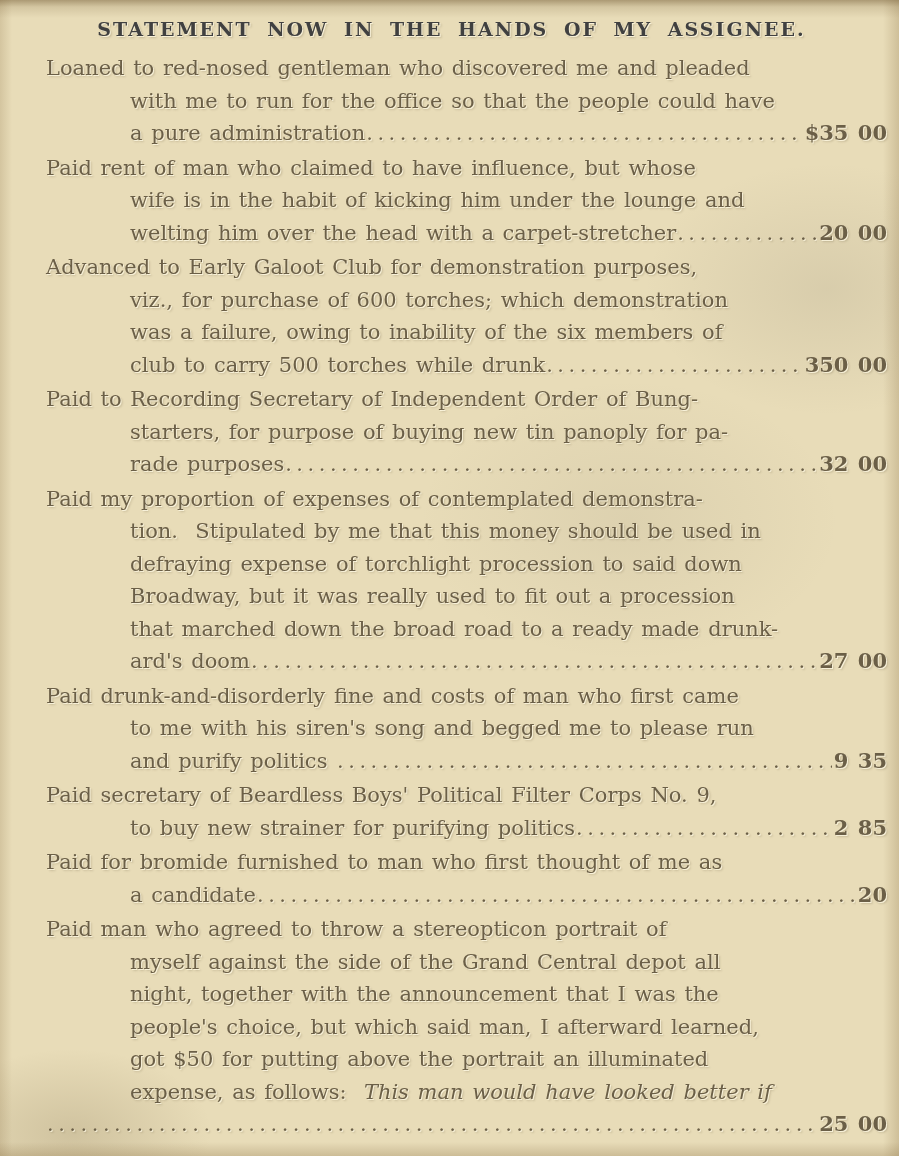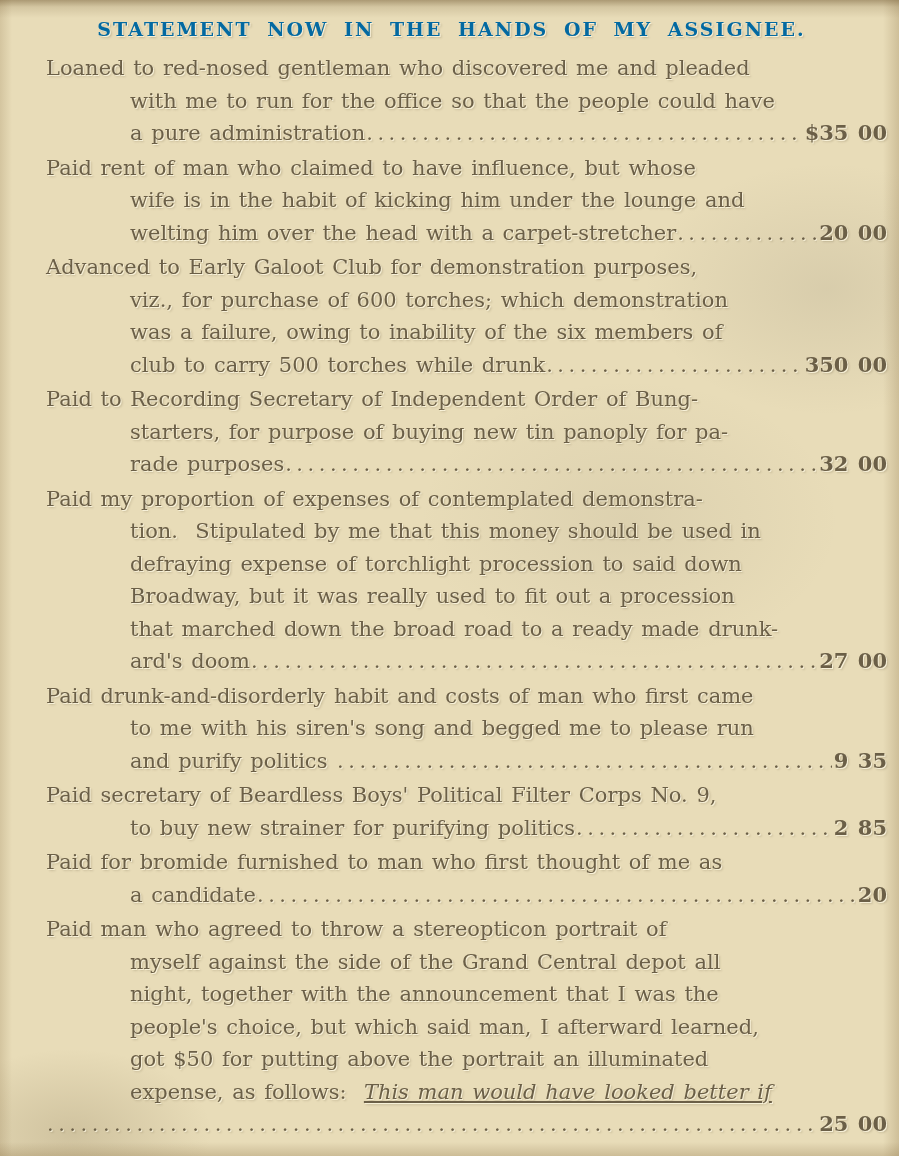--- a/index.html
+++ b/index.html
@@ -21,37 +21,37 @@
     box-sizing:border-box;
     width:899px;height:1156px;
     padding:14px 12px 0 46px;
   }
   .header{
     text-align:center;
     font-size:19px;
     font-weight:bold;
     letter-spacing:2px;
     word-spacing:7px;
-    color:#0369a1;
+    color:#404040;
     margin:4px 30px 12px 0;
     text-shadow:1px 1px 0 rgba(253,247,224,0.85), 2px 2px 2px rgba(95,82,55,0.25);
   }
   .entry{margin-bottom:2px;}
   .line{
     display:flex;
     align-items:baseline;
     font-size:21px;
     line-height:32.5px;
     white-space:pre;
     word-spacing:2px;
     text-shadow:1px 1px 0 rgba(253,247,224,0.85), 2px 2px 2px rgba(95,82,55,0.22);
   }
   .cont{padding-left:84px;}
   .roman{white-space:pre;}
-  .ital{white-space:pre;font-style:italic;text-decoration:underline;}
+  .ital{white-space:pre;font-style:italic;}
   .dots{
     flex:1;
     overflow:hidden;
     white-space:nowrap;
     letter-spacing:4.5px;
     margin:0 2px 0 1px;
     min-width:14px;
   }
   .amount{
     white-space:pre;
@@ -88,21 +88,21 @@
       </div>
       <div class="entry">
         <div class="line"><span class="roman">Paid my proportion of expenses of contemplated demonstra-</span></div>
         <div class="line cont"><span class="roman">tion.  Stipulated by me that this money should be used in</span></div>
         <div class="line cont"><span class="roman">defraying expense of torchlight procession to said down</span></div>
         <div class="line cont"><span class="roman">Broadway, but it was really used to fit out a procession</span></div>
         <div class="line cont"><span class="roman">that marched down the broad road to a ready made drunk-</span></div>
         <div class="line cont"><span class="roman">ard's doom</span><span class="dots">..................................................................................................</span><span class="amount">27 00</span></div>
       </div>
       <div class="entry">
-        <div class="line"><span class="roman">Paid drunk-and-disorderly habit and costs of man who first came</span></div>
+        <div class="line"><span class="roman">Paid drunk-and-disorderly fine and costs of man who first came</span></div>
         <div class="line cont"><span class="roman">to me with his siren's song and begged me to please run</span></div>
         <div class="line cont"><span class="roman">and purify politics </span><span class="dots">..................................................................................................</span><span class="amount">9 35</span></div>
       </div>
       <div class="entry">
         <div class="line"><span class="roman">Paid secretary of Beardless Boys' Political Filter Corps No. 9,</span></div>
         <div class="line cont"><span class="roman">to buy new strainer for purifying politics</span><span class="dots">..................................................................................................</span><span class="amount">2 85</span></div>
       </div>
       <div class="entry">
         <div class="line"><span class="roman">Paid for bromide furnished to man who first thought of me as</span></div>
         <div class="line cont"><span class="roman">a candidate</span><span class="dots">..................................................................................................</span><span class="amount">20</span></div>

